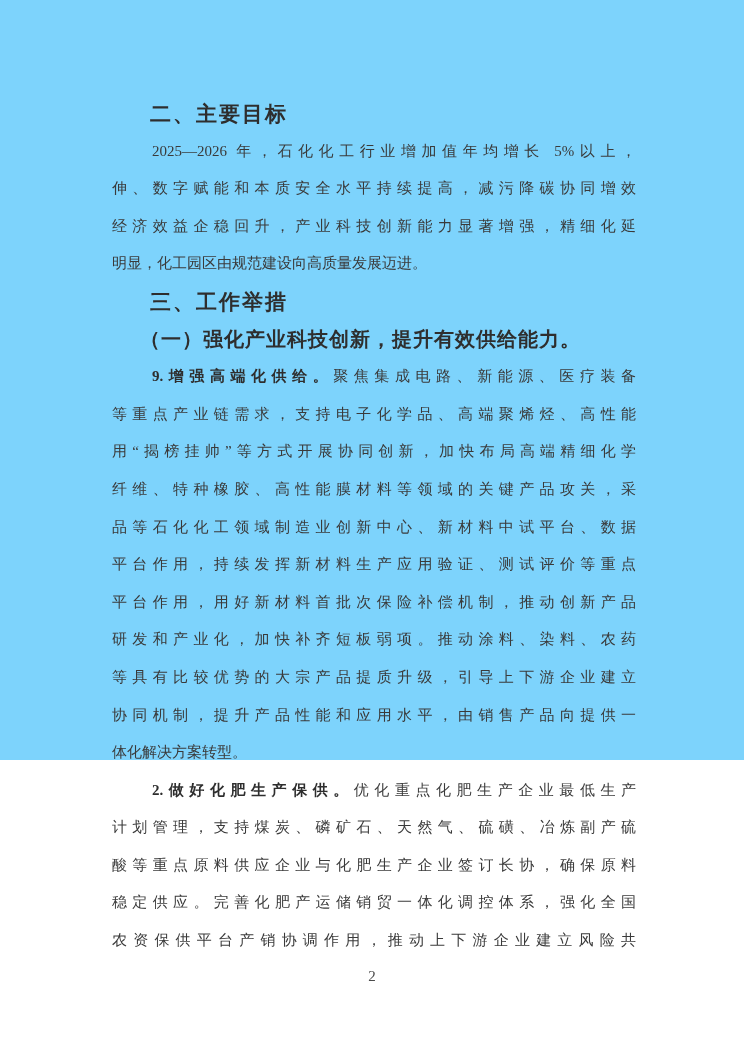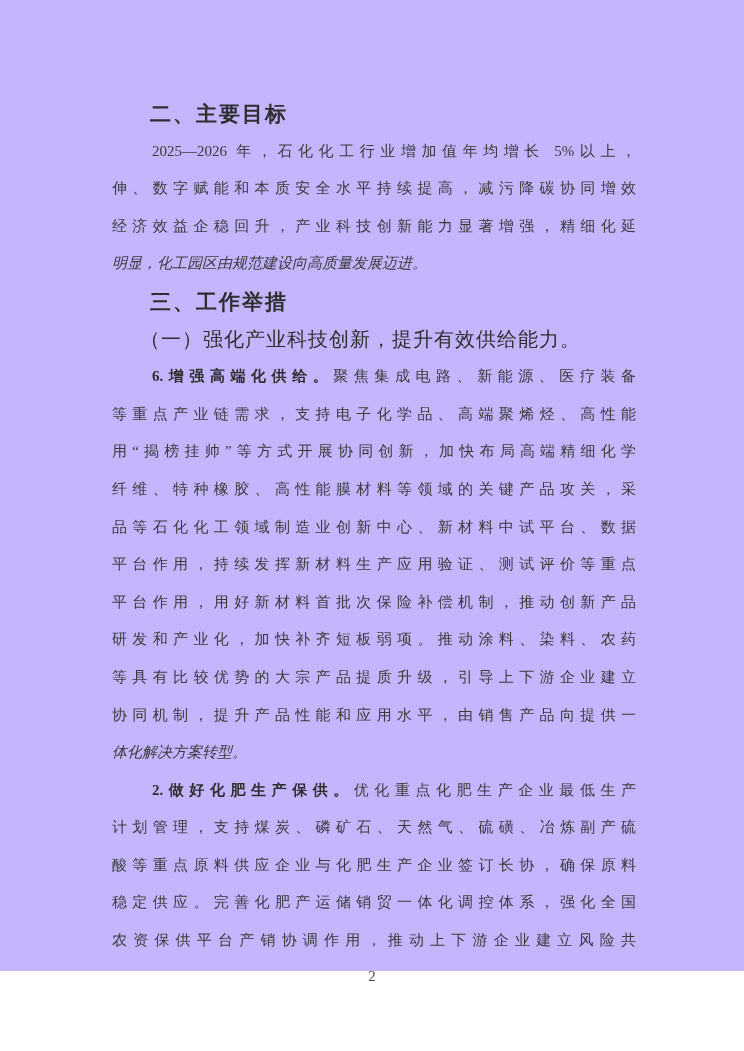--- a/index.html
+++ b/index.html
@@ -8,22 +8,22 @@
   }
   body {
     width: 744px;
     height: 1051px;
     background: #ffffff;
     overflow: hidden;
   }
   .page {
     position: relative;
     width: 744px;
-    height: 971px;
-    background: #c4b5fd;
+    height: 760px;
+    background: #7dd3fc;
     color: #3a3a3a;
     font-family: "Liberation Serif", "DejaVu Serif", serif;
   }
   .content {
     position: absolute;
     left: 112px;
     top: 95px;
     width: 524px;
   }
   .line {
@@ -34,34 +34,33 @@
     text-align: justify;
     text-align-last: justify;
     color: #3a3a3a;
   }
   .line.first {
     text-indent: 40px;
   }
   .line.last {
     text-align: center;
     text-align-last: left;
-    font-style: italic;
   }
   .line.heading {
     font-family: "Liberation Sans", "DejaVu Sans", sans-serif;
     font-weight: 700;
     font-size: 21px;
     color: #2e2e2e;
     text-align: left;
     text-align-last: left;
     text-indent: 38px;
     letter-spacing: 2px;
   }
   .line.subheading {
-    font-weight: 400;
+    font-weight: 700;
     font-size: 20px;
     color: #2e2e2e;
     text-align: right;
     text-align-last: left;
     text-indent: 28px;
     letter-spacing: 1px;
   }
   .line b {
     font-weight: 700;
     color: #2e2e2e;
@@ -82,21 +81,21 @@
 
 <div class="page">
   <div class="content" id="content">
       <div class="line heading">二、主要目标</div>
       <div class="line body first">2025—2026 年，石化化工行业增加值年均增长 5%以上，</div>
       <div class="line body">伸、数字赋能和本质安全水平持续提高，减污降碳协同增效</div>
       <div class="line body">经济效益企稳回升，产业科技创新能力显著增强，精细化延</div>
       <div class="line body last">明显，化工园区由规范建设向高质量发展迈进。</div>
       <div class="line heading">三、工作举措</div>
       <div class="line subheading">（一）强化产业科技创新，提升有效供给能力。</div>
-      <div class="line body first"><b>6.增强高端化供给。</b><span>聚焦集成电路、新能源、医疗装备</span></div>
+      <div class="line body first"><b>9.增强高端化供给。</b><span>聚焦集成电路、新能源、医疗装备</span></div>
       <div class="line body">等重点产业链需求，支持电子化学品、高端聚烯烃、高性能</div>
       <div class="line body">用“揭榜挂帅”等方式开展协同创新，加快布局高端精细化学</div>
       <div class="line body">纤维、特种橡胶、高性能膜材料等领域的关键产品攻关，采</div>
       <div class="line body">品等石化化工领域制造业创新中心、新材料中试平台、数据</div>
       <div class="line body">平台作用，持续发挥新材料生产应用验证、测试评价等重点</div>
       <div class="line body">平台作用，用好新材料首批次保险补偿机制，推动创新产品</div>
       <div class="line body">研发和产业化，加快补齐短板弱项。推动涂料、染料、农药</div>
       <div class="line body">等具有比较优势的大宗产品提质升级，引导上下游企业建立</div>
       <div class="line body">协同机制，提升产品性能和应用水平，由销售产品向提供一</div>
       <div class="line body last">体化解决方案转型。</div>

